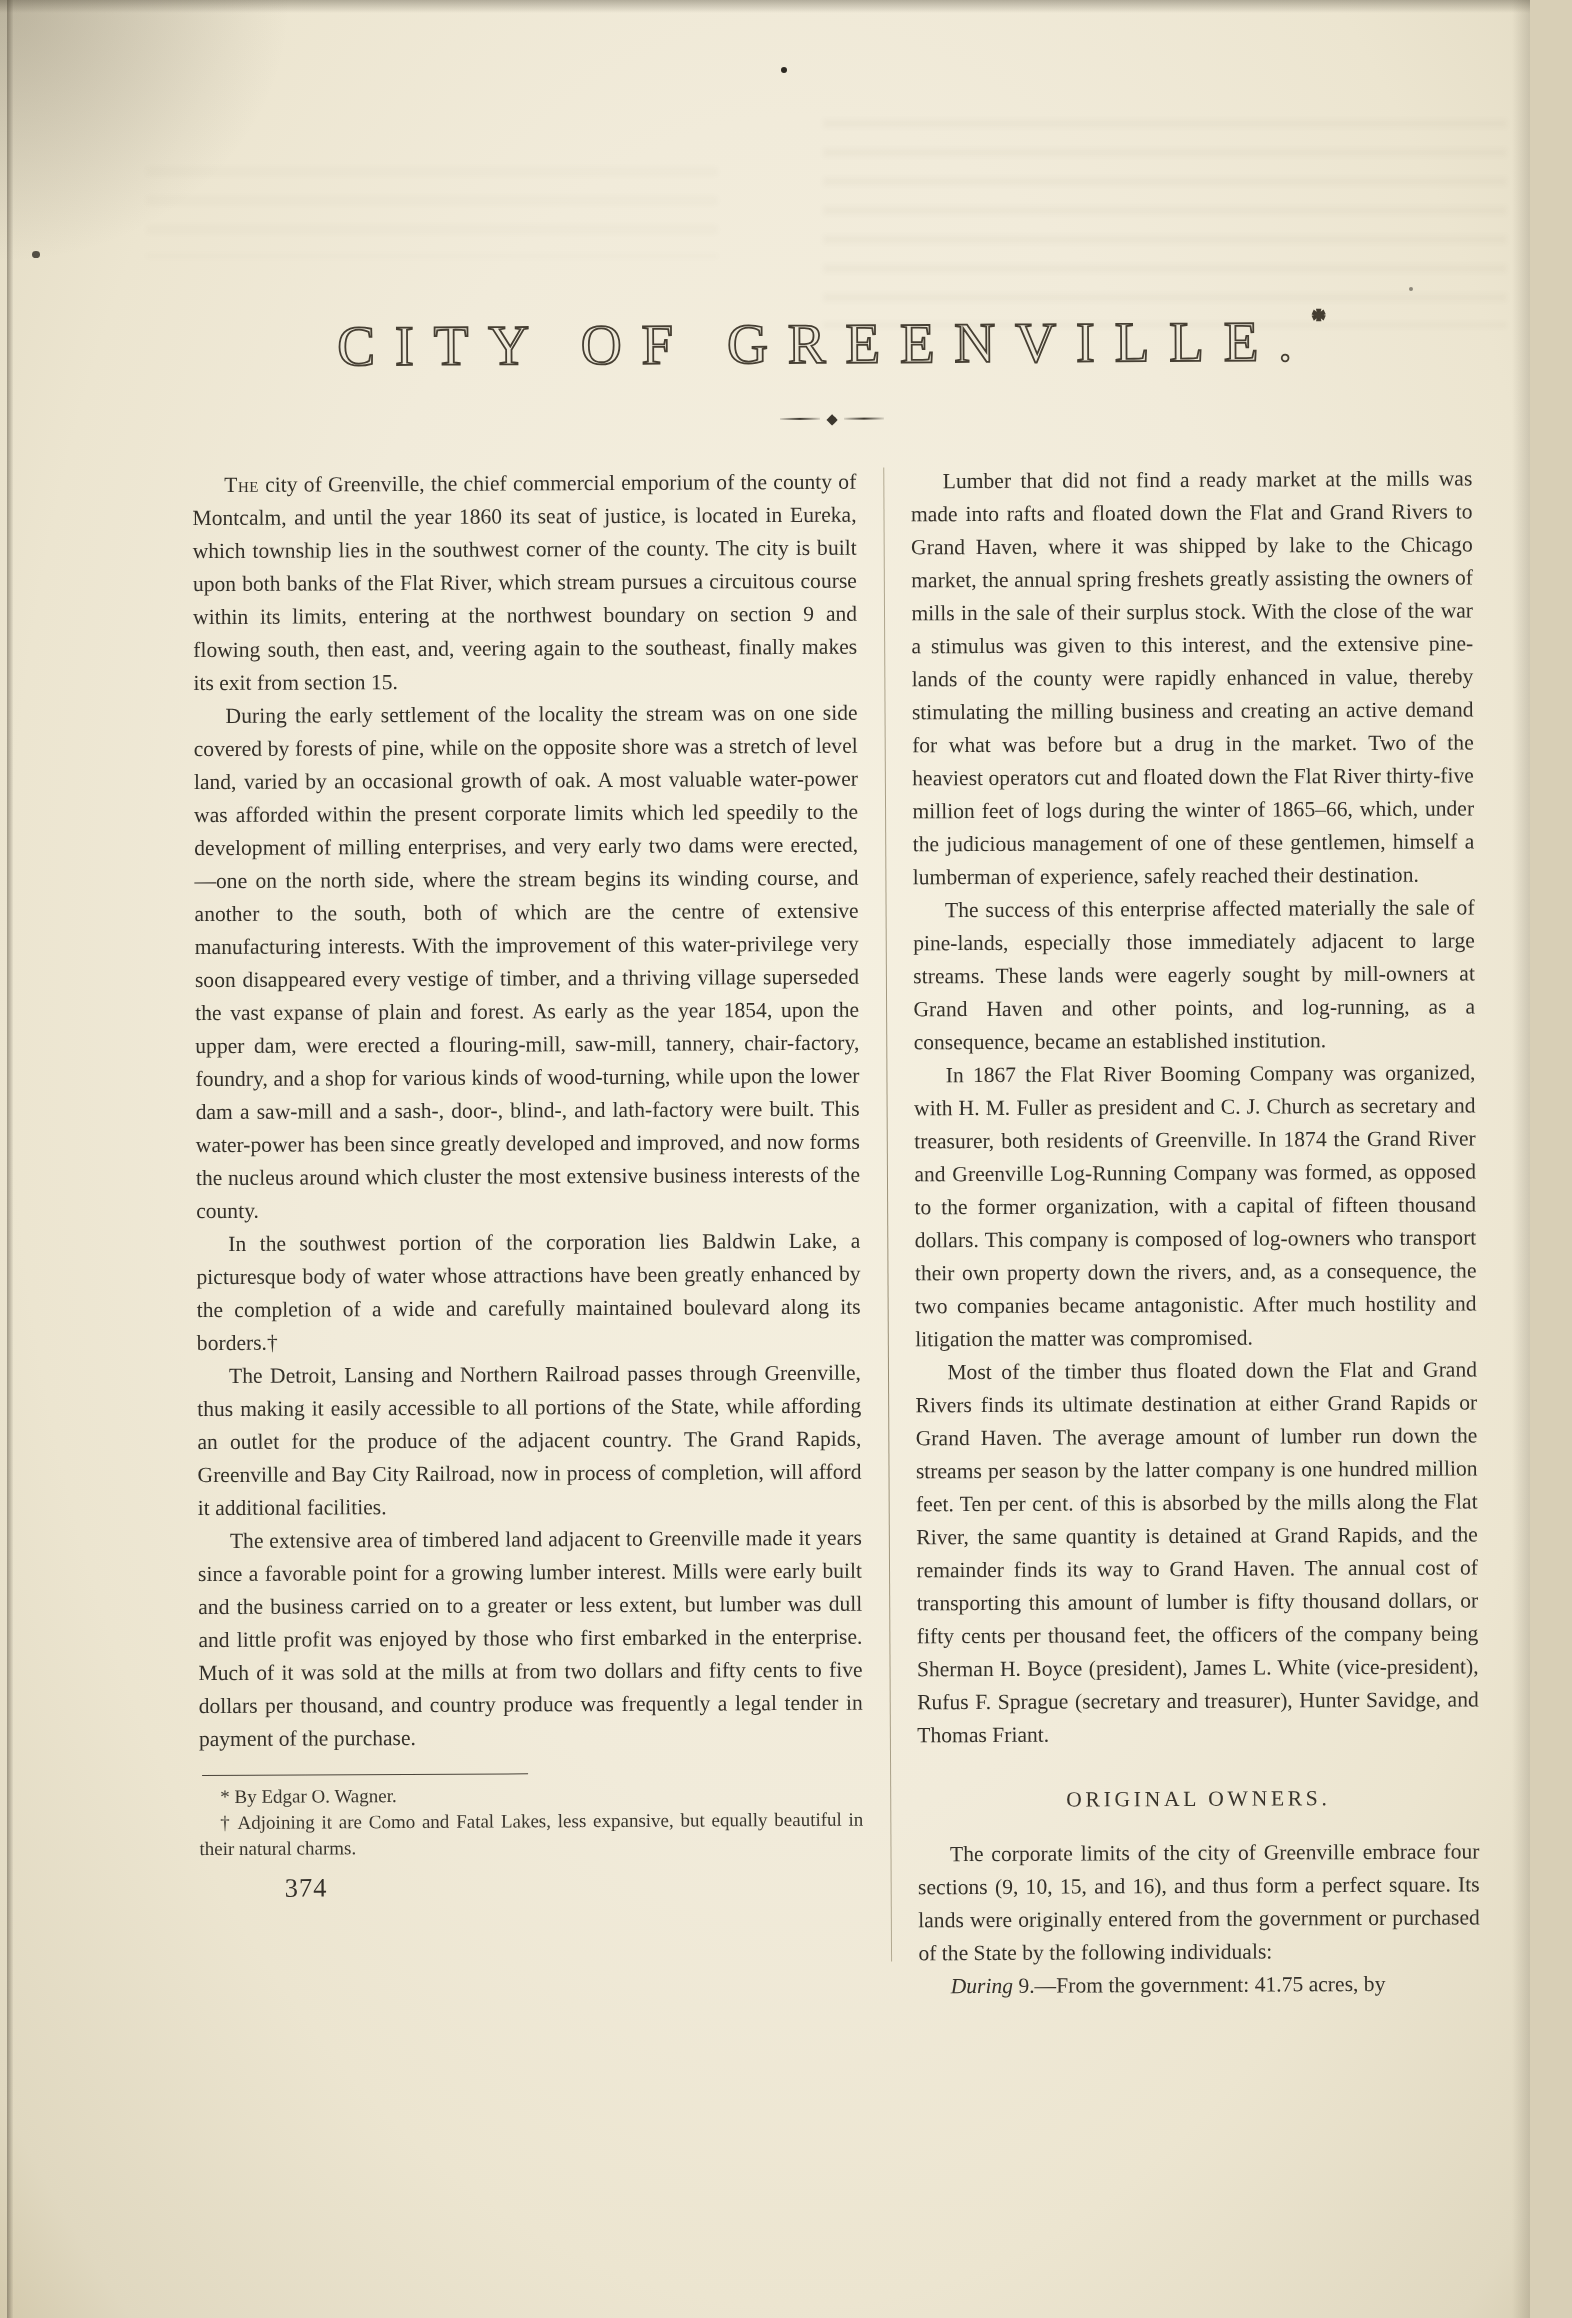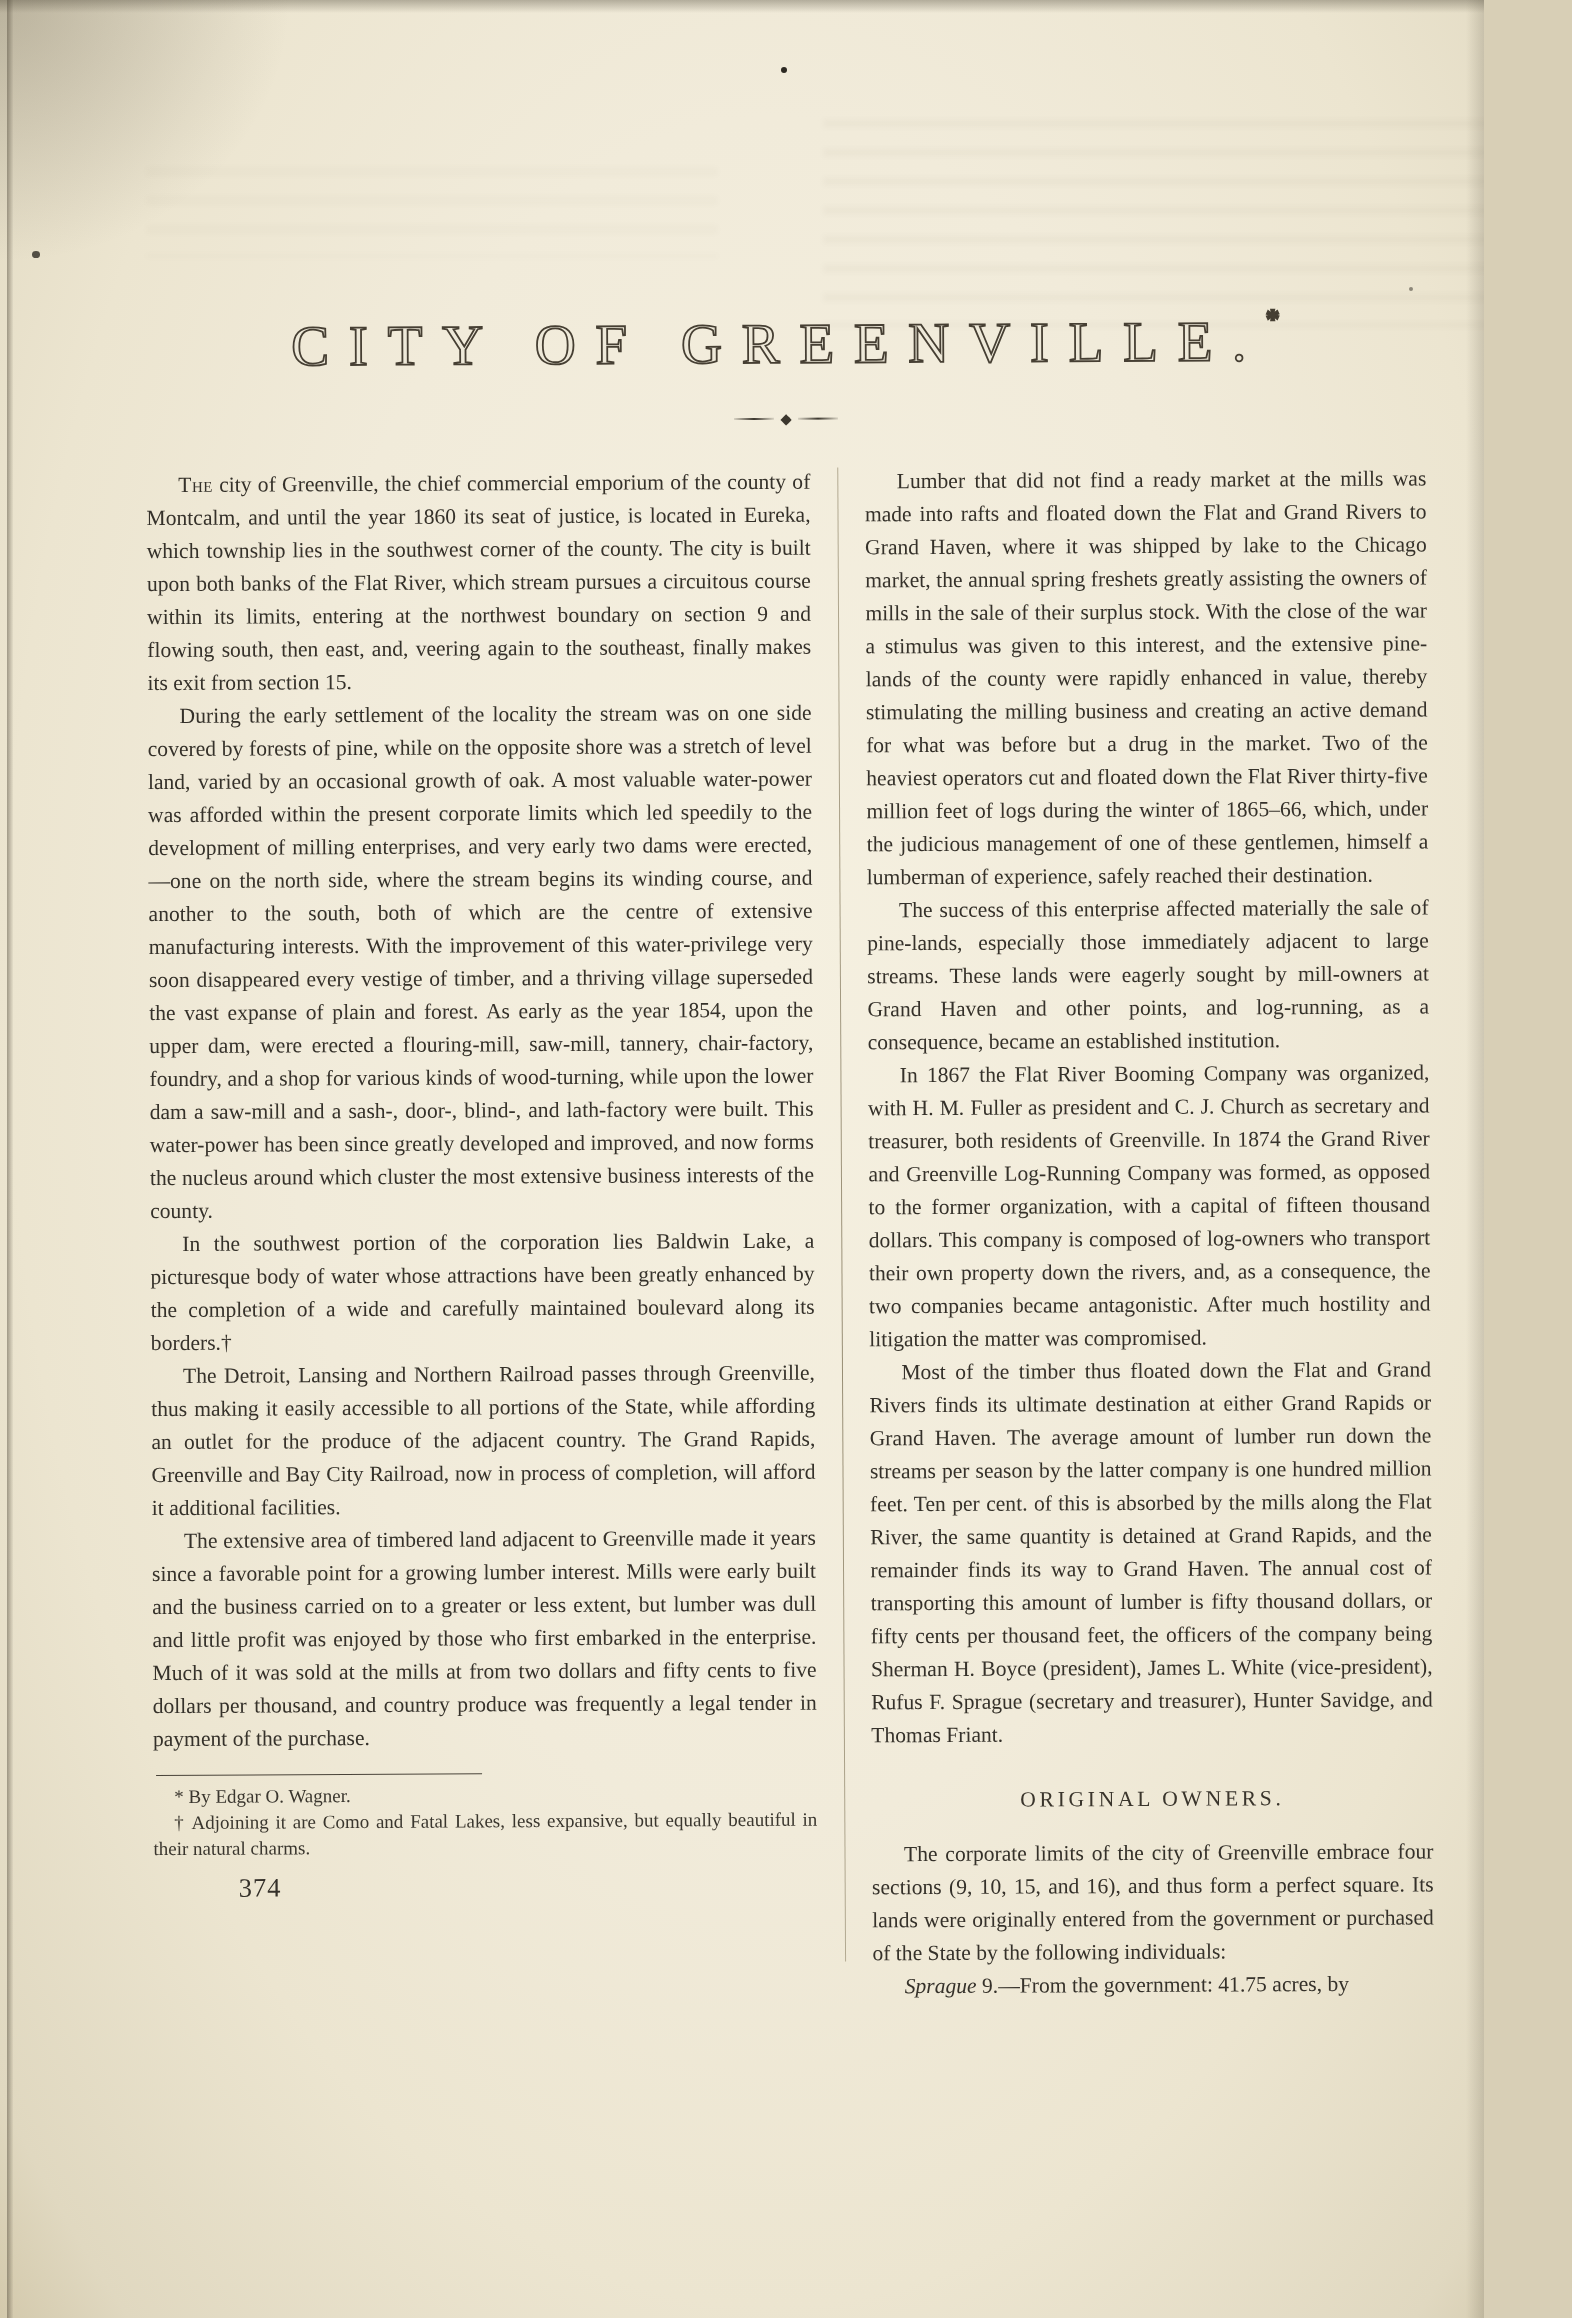--- a/index.html
+++ b/index.html
@@ -14,20 +14,21 @@
     background: #d8cfb6;
   }
   .page {
     position: relative;
     width: 1484px;
     height: 2319px;
     color: #33302a;
     background:
       radial-gradient(ellipse at 52% 42%, #f5f0e0 0%, #f1ebda 45%, #ece5d0 70%, #e0d8c0 92%, #d3c9ac 100%);
     overflow: hidden;
+    padding-left: 46px;
   }
   
   .edge-top {
     position: absolute; top: 0; left: 0; right: 0; height: 12.6px;
     background: linear-gradient(to bottom, rgba(88,82,66,0.40), rgba(88,82,66,0.0));
     pointer-events: none;
   }
   .edge-left {
     position: absolute; top: 0; bottom: 0; left: 7px; width: 5.6px;
     background: linear-gradient(to right, rgba(70,62,48,0.45), rgba(70,62,48,0.04));
@@ -209,19 +210,19 @@
       <div class="col col-right">
         <p>Lumber that did not find a ready market at the mills was made into rafts and floated down the Flat and Grand Rivers to Grand Haven, where it was shipped by lake to the Chicago market, the annual spring freshets greatly assisting the owners of mills in the sale of their surplus stock.  With the close of the war a stimulus was given to this interest, and the extensive pine-lands of the county were rapidly enhanced in value, thereby stimulating the milling business and creating an active demand for what was before but a drug in the market.  Two of the heaviest operators cut and floated down the Flat River thirty-five million feet of logs during the winter of 1865–66, which, under the judicious management of one of these gentlemen, himself a lumberman of experience, safely reached their destination.</p>
         <p>The success of this enterprise affected materially the sale of pine-lands, especially those immediately adjacent to large streams.  These lands were eagerly sought by mill-owners at Grand Haven and other points, and log-running, as a consequence, became an established institution.</p>
         <p>In 1867 the Flat River Booming Company was organized, with H. M. Fuller as president and C. J. Church as secretary and treasurer, both residents of Greenville.  In 1874 the Grand River and Greenville Log-Running Company was formed, as opposed to the former organization, with a capital of fifteen thousand dollars.  This company is composed of log-owners who transport their own property down the rivers, and, as a consequence, the two companies became antagonistic.  After much hostility and litigation the matter was compromised.</p>
         <p>Most of the timber thus floated down the Flat and Grand Rivers finds its ultimate destination at either Grand Rapids or Grand Haven.  The average amount of lumber run down the streams per season by the latter company is one hundred million feet.  Ten per cent. of this is absorbed by the mills along the Flat River, the same quantity is detained at Grand Rapids, and the remainder finds its way to Grand Haven.  The annual cost of transporting this amount of lumber is fifty thousand dollars, or fifty cents per thousand feet, the officers of the company being Sherman H. Boyce (president), James L. White (vice-president), Rufus F. Sprague (secretary and treasurer), Hunter Savidge, and Thomas Friant.</p>
 
         <p class="section-heading">ORIGINAL OWNERS.</p>
 
         <p>The corporate limits of the city of Greenville embrace four sections (9, 10, 15, and 16), and thus form a perfect square.  Its lands were originally entered from the government or purchased of the State by the following individuals:</p>
 
-        <p><em class="sect">Sprague</em><span> 9.—From the government: 41.75 acres, by</span></p>
+        <p><em class="sect">During</em><span> 9.—From the government: 41.75 acres, by</span></p>
       </div>
 
     </div>
   </div>
 </div>
 
 
 </body></html>

